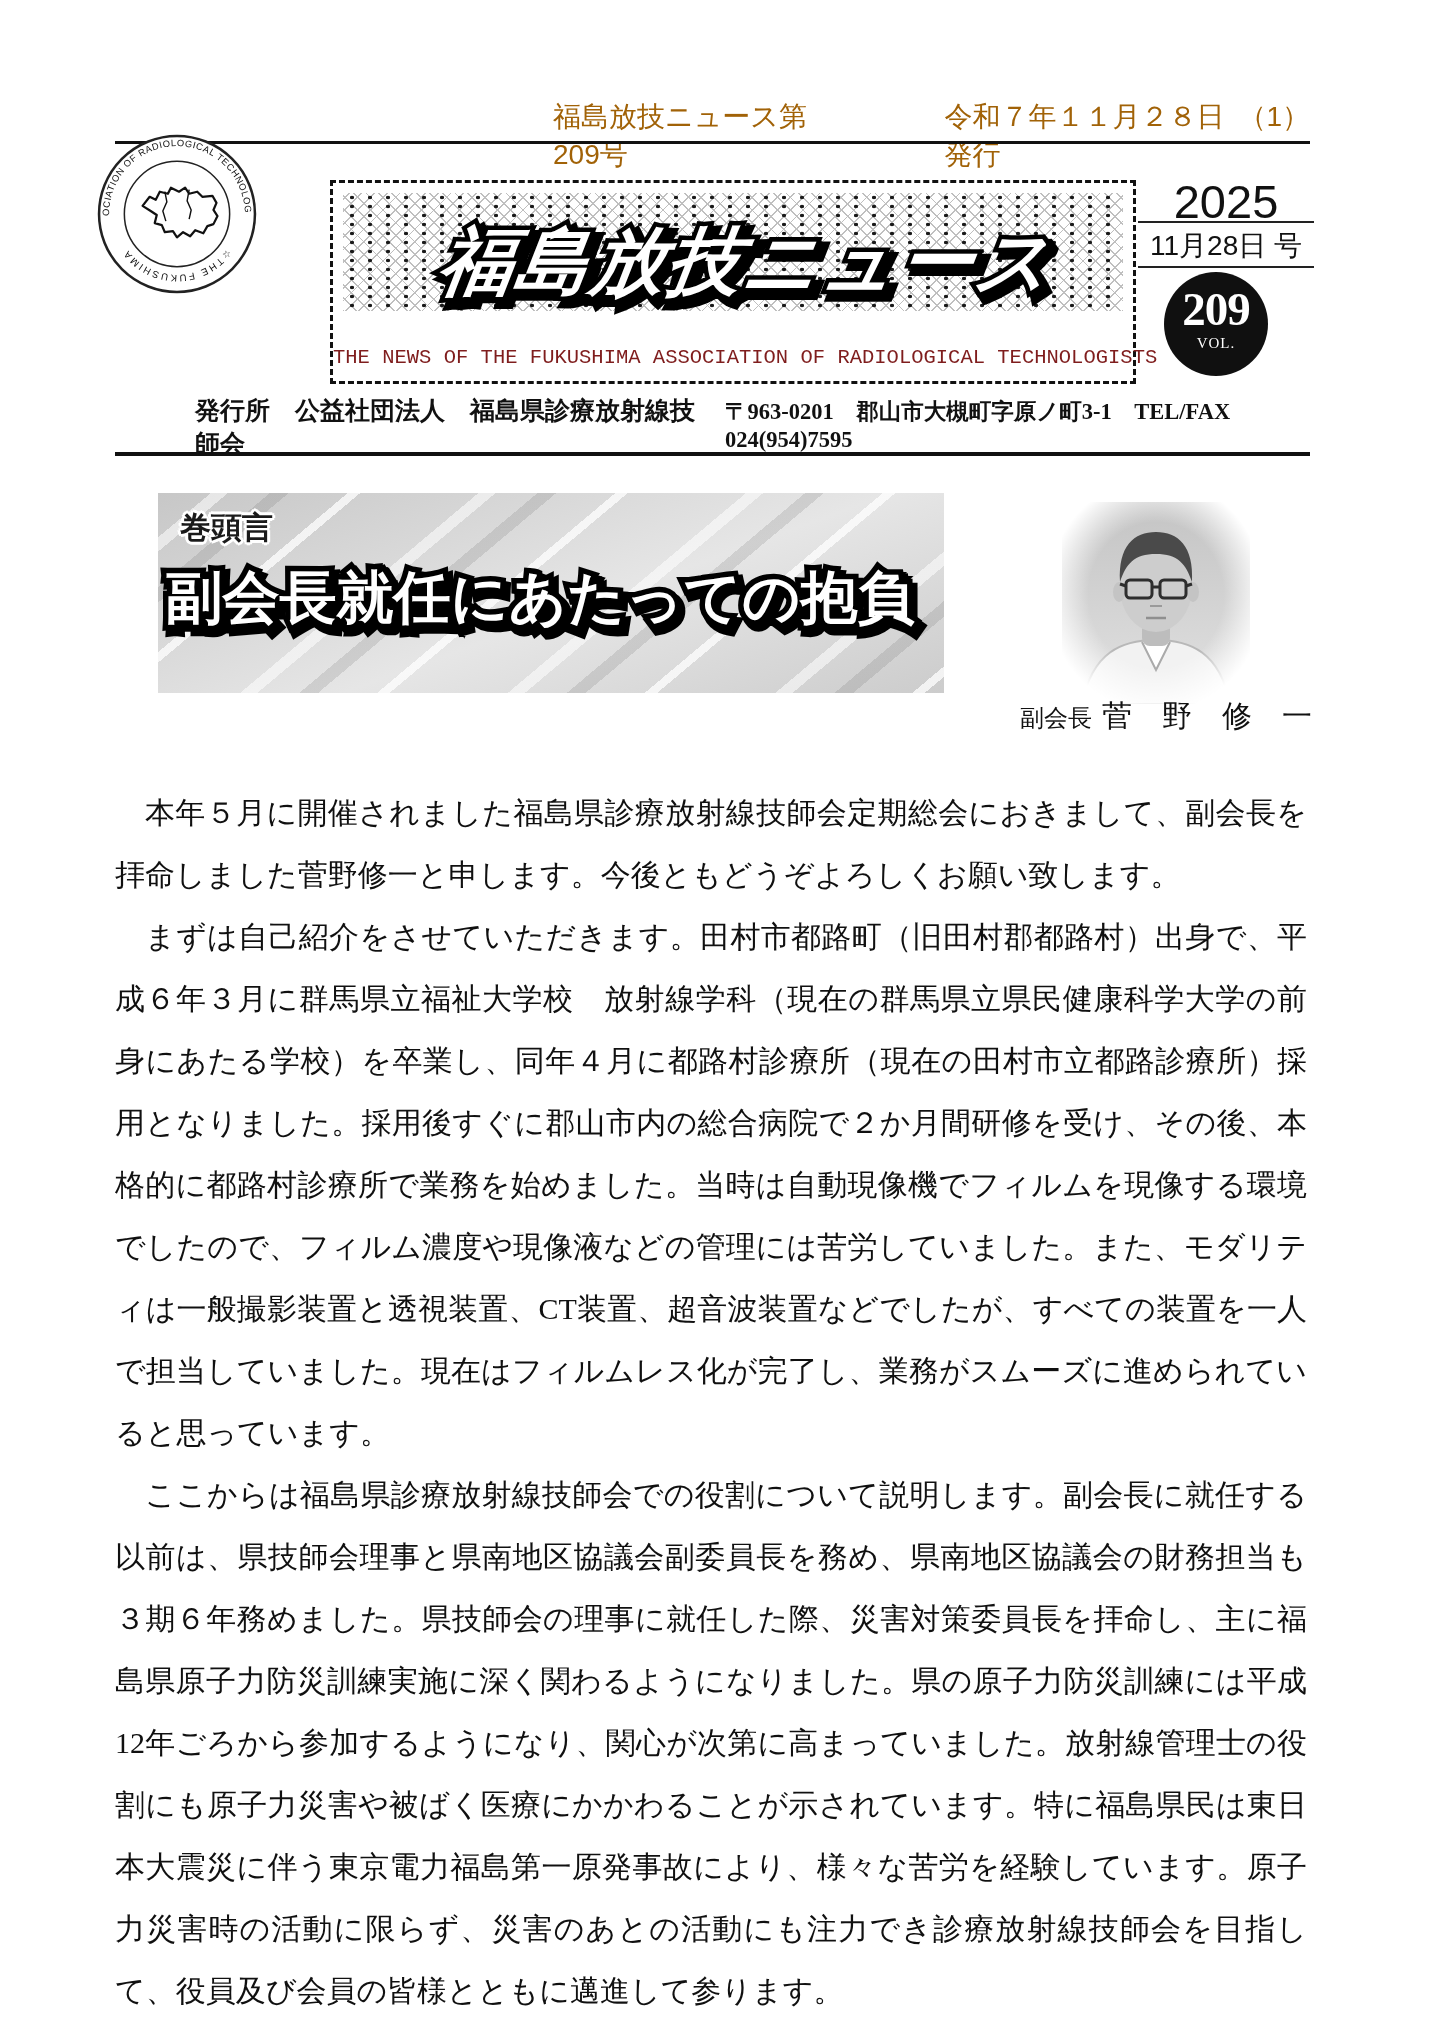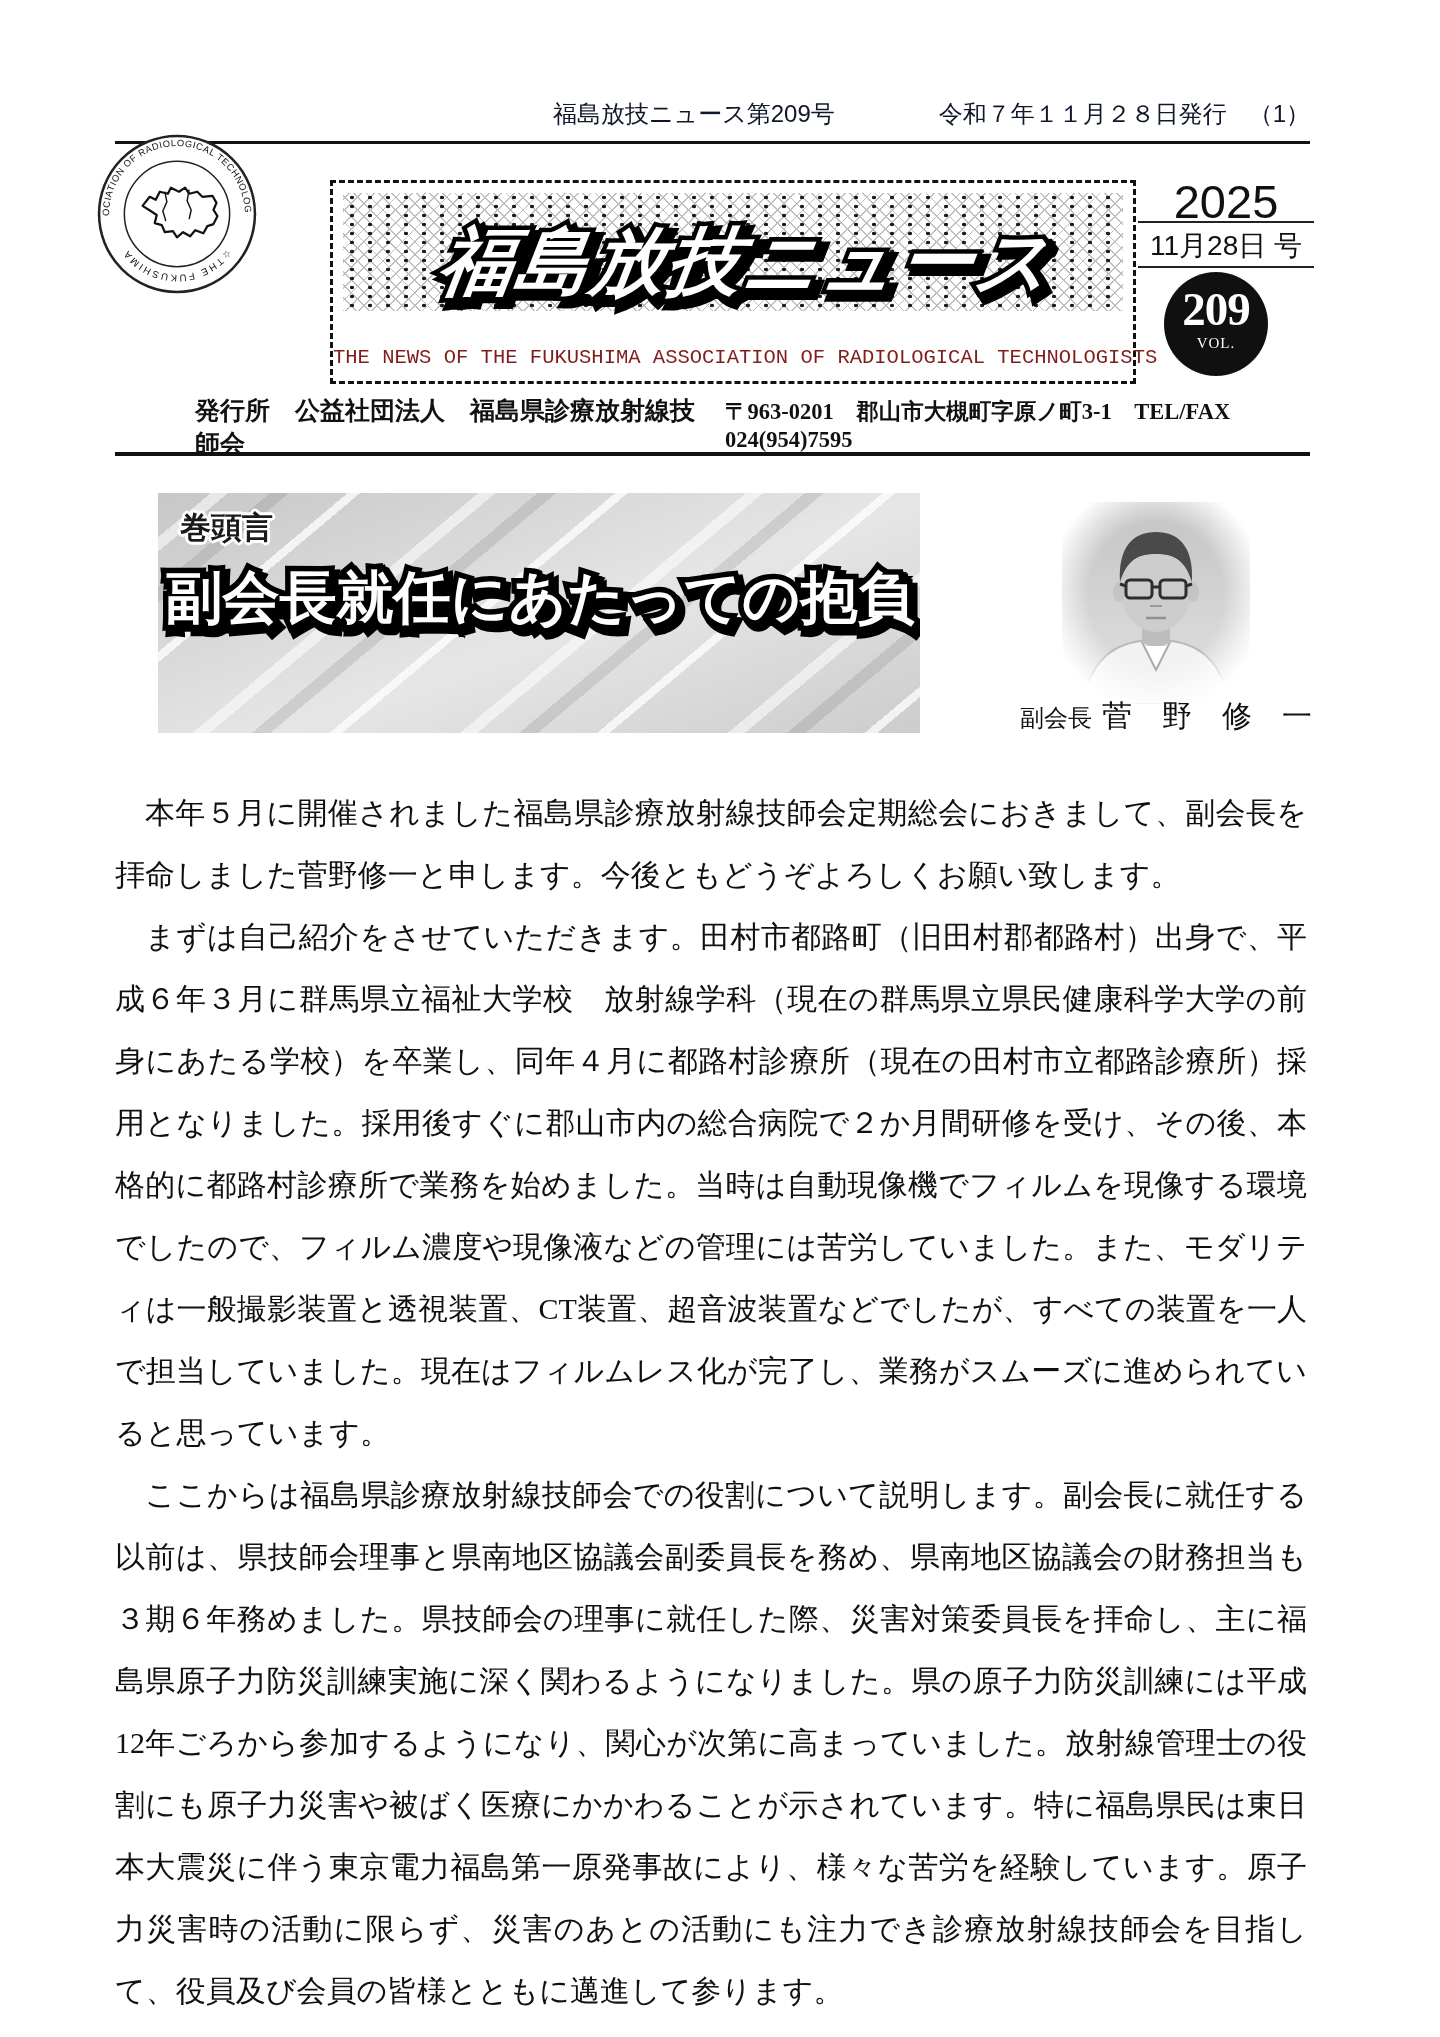--- a/index.html
+++ b/index.html
@@ -4,21 +4,21 @@
 <style>
   html,body { margin:0; padding:0; background:#888; }
   #page {
     position:relative; width:1440px; height:2037px; margin:0 auto;
     background:#fff; overflow:hidden;
     font-family:"Liberation Serif", serif; color:#111;
   }
 
   
   .header-row { position:absolute; left:115px; top:98px; width:1195px; display:flex; align-items:flex-start;
-    font-family:"Liberation Sans", sans-serif; font-size:24px; color:#0f172a; }
+    font-family:"Liberation Sans", sans-serif; font-size:28px; color:#a16207; }
   .header-issue { margin-left:438px; }
   .header-date  { margin-left:104px; }
   .header-page  { margin-left:auto; }
   .rule-top { position:absolute; left:115px; top:141px; width:1195px; height:3px; background:#111; }
 
   
   .logo { position:absolute; left:96px; top:126px; width:162px; height:176px; }
   .logo svg { width:100%; height:100%; }
 
   
@@ -52,31 +52,31 @@
 
   
   .pub { position:absolute; left:115px; top:394px; width:1195px;font-weight:bold; }
   .pub-row1 { display:flex; align-items:baseline; }
   .pub-org { margin-left:80px; font-size:25px; }
   .pub-addr { margin-left:26px; font-size:22.5px; }
   .pub-row2 { margin-top:8px; margin-left:600px; font-size:20px; }
   .rule-pub { position:absolute; left:115px; top:452px; width:1195px; height:4px; background:#111; }
 
   
-  .banner { position:absolute; left:158px; top:493px; width:762px; height:240px; overflow:hidden;
+  .banner { position:absolute; left:158px; top:493px; width:762px; height:200px; overflow:hidden;
     background:
       repeating-linear-gradient(140deg,
         rgba(255,255,255,0) 0 34px,
         rgba(255,255,255,0.55) 34px 45px,
         rgba(255,255,255,0) 45px 72px,
         rgba(90,90,90,0.16) 72px 84px,
         rgba(255,255,255,0) 84px 122px,
         rgba(255,255,255,0.75) 122px 130px,
         rgba(255,255,255,0) 130px 172px),
-      linear-gradient(160deg, #c7c7c7, #e6e6e6 55%, #cccccc); }
+      linear-gradient(160deg, #c7c7c7, #e6e6e6 55%, #cccccc); padding-left: 24px; }
   .kantougen { position:absolute; left:22px; top:14px; font-family:"Liberation Sans", sans-serif;
     font-weight:bold; font-size:31px; color:#1a1a1a;
     text-shadow:-2px -2px 0 #fff, 2px -2px 0 #fff, -2px 2px 0 #fff, 2px 2px 0 #fff,
                  0 -3px 0 #fff, 0 3px 0 #fff, -3px 0 0 #fff, 3px 0 0 #fff; }
   .banner-title-svg { position:absolute; left:10px; top:62px; width:742px; height:120px; overflow:visible; }
   .banner-title-svg text { font-family:"Liberation Sans", sans-serif; font-weight:bold; font-size:57px; }
 
   
   .photo { position:absolute; left:1062px; top:502px; width:188px; height:202px; }
   .photo svg { width:100%; height:100%; }

